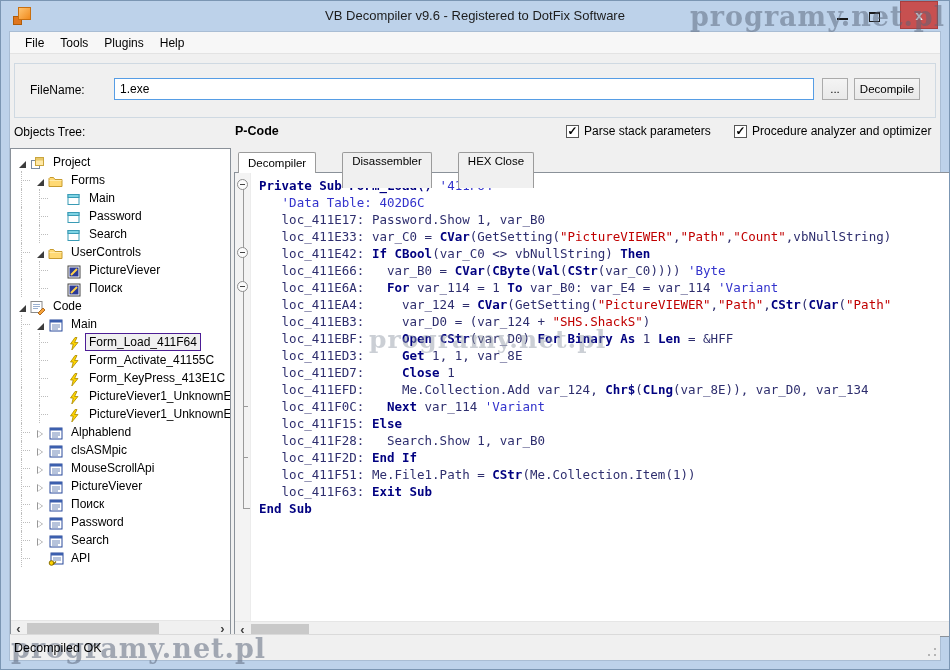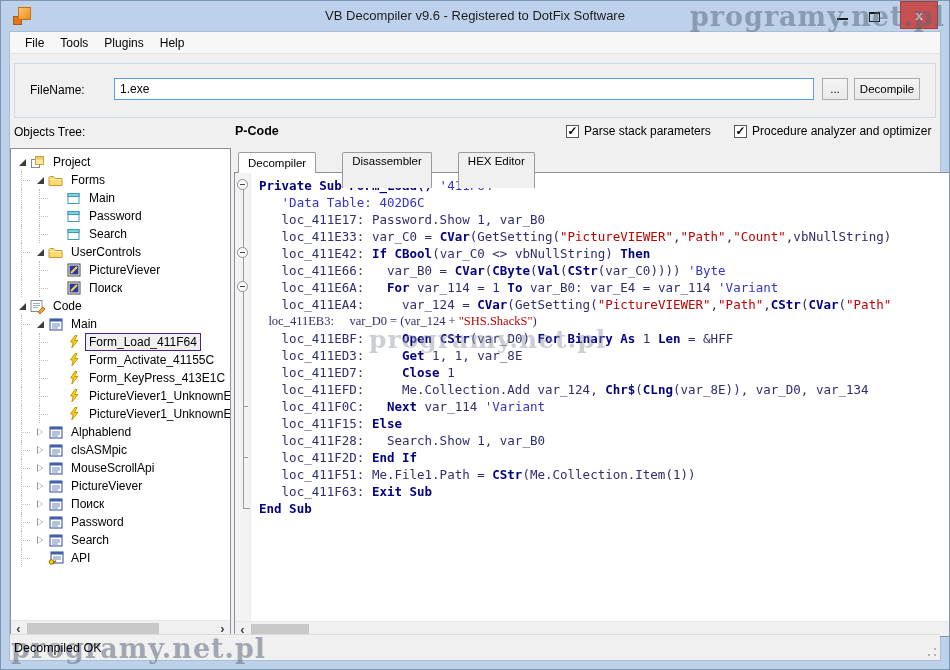--- a/index.html
+++ b/index.html
@@ -45,21 +45,21 @@
   .objects-tree-label{position:absolute;left:4px;top:93px;font-size:12px;color:#000;}
   .pcode-label{position:absolute;left:225px;top:92px;font-size:12.5px;font-weight:bold;color:#000;}
   .chk-group{position:absolute;top:92px;display:flex;align-items:center;gap:5px;font-size:12px;color:#000;}
   .chk-1{left:556px;}
   .chk-2{left:724px;}
   .chk-box{width:13px;height:13px;background:#fff;border:1px solid #565656;display:flex;align-items:center;justify-content:center;font-size:12px;font-weight:bold;color:#000;line-height:10px;}
 
   
   .tree-panel{position:absolute;left:0px;top:116px;width:221px;height:488px;background:#fff;border:1px solid #8a9199;overflow:hidden;}
   .tree-rows{position:absolute;left:0;top:4px;right:0;}
-  .tree-row{position:relative;height:18px;display:flex;align-items:center;font-size:12px;color:#000;white-space:nowrap;cursor:default;}
+  .tree-row{position:relative;height:18px;display:flex;align-items:flex-end;font-size:12px;color:#000;white-space:nowrap;cursor:default;}
   .tree-arrow{width:14px;height:14px;flex:0 0 14px;display:flex;align-items:center;justify-content:center;}
   .tri-o{width:0;height:0;border-left:7px solid transparent;border-bottom:7px solid #3c3c3c;}
   .tri-c{width:0;height:0;border-top:4px solid transparent;border-bottom:4px solid transparent;border-left:6px solid #989898;position:relative;}
   .tri-c i{position:absolute;left:-5px;top:-3px;width:0;height:0;border-top:3px solid transparent;border-bottom:3px solid transparent;border-left:4.2px solid #fff;}
   .tree-icon{width:17px;height:15px;flex:0 0 17px;display:flex;align-items:center;justify-content:center;margin-right:3px;}
   .tree-label{padding:1px 3px;border:1px solid transparent;}
   .tree-row.selected .tree-label{background:#f0f0f0;border:1px solid #4c1d95;}
   .guide{position:absolute;top:0;bottom:0;width:0;border-left:1px dotted #bdbdbd;}
   .guide-h{position:absolute;top:9px;height:0;border-top:1px dotted #bdbdbd;}
 
@@ -504,34 +504,34 @@
       <div class="hscroll">
         <div class="sb-arrow" style="left:0;">‹</div>
         <div class="sb-thumb" style="left:16px;top:2px;width:132px;height:11px;"></div>
         <div class="sb-arrow" style="right:0;">›</div>
       </div>
     </div>
 
     <div class="tab-strip" id="tabStrip">
         <div class="tab active">Decompiler</div>
         <div class="tab">Disassembler</div>
-        <div class="tab">HEX Editor</div>
+        <div class="tab">HEX Close</div>
       </div>
     <div class="code-content">
       <div class="gutter"></div>
       <div class="code-lines" id="codeLines">
           <div class="code-line" style="top: 4px;"><span class="sk">Private Sub Form_Load()</span><span class="sc"> '411F64</span></div>
           <div class="code-line" style="top: 21px;"><span class="sp">   </span><span class="sc">'Data Table: 402D6C</span></div>
           <div class="code-line" style="top: 38px;"><span class="sp">   loc_411E17: Password.Show 1, var_B0</span></div>
           <div class="code-line" style="top: 55px;"><span class="sp">   loc_411E33: var_C0 = </span><span class="sk">CVar</span><span class="sp">(GetSetting(</span><span class="ss">"PictureVIEWER"</span><span class="sp">,</span><span class="ss">"Path"</span><span class="sp">,</span><span class="ss">"Count"</span><span class="sp">,vbNullString)</span></div>
           <div class="code-line" style="top: 72px;"><span class="sp">   loc_411E42: </span><span class="sk">If</span><span class="sp"> </span><span class="sk">CBool</span><span class="sp">(var_C0 &lt;&gt; vbNullString) </span><span class="sk">Then</span></div>
           <div class="code-line" style="top: 89px;"><span class="sp">   loc_411E66:   var_B0 = </span><span class="sk">CVar</span><span class="sp">(</span><span class="sk">CByte</span><span class="sp">(</span><span class="sk">Val</span><span class="sp">(</span><span class="sk">CStr</span><span class="sp">(var_C0)))) </span><span class="sc">'Byte</span></div>
           <div class="code-line" style="top: 106px;"><span class="sp">   loc_411E6A:   </span><span class="sk">For</span><span class="sp"> var_114 = 1 </span><span class="sk">To</span><span class="sp"> var_B0: var_E4 = var_114 </span><span class="sc">'Variant</span></div>
           <div class="code-line" style="top: 123px;"><span class="sp">   loc_411EA4:     var_124 = </span><span class="sk">CVar</span><span class="sp">(GetSetting(</span><span class="ss">"PictureVIEWER"</span><span class="sp">,</span><span class="ss">"Path"</span><span class="sp">,</span><span class="sk">CStr</span><span class="sp">(</span><span class="sk">CVar</span><span class="sp">(</span><span class="ss">"Path"</span></div>
-          <div class="code-line" style="top: 140px; font-family: Liberation Serif, serif;"><span class="sp">   loc_411EB3:     var_D0 = (var_124 + </span><span class="ss">"SHS.ShackS"</span><span class="sp">)</span></div>
+          <div class="code-line" style="top: 140px;"><span class="sp">   loc_411EB3:     var_D0 = (var_124 + </span><span class="ss">"SHS.ShackS"</span><span class="sp">)</span></div>
           <div class="code-line" style="top: 157px;"><span class="sp">   loc_411EBF:     </span><span class="sk">Open</span><span class="sp"> </span><span class="sk">CStr</span><span class="sp">(var_D0) </span><span class="sk">For</span><span class="sp"> </span><span class="sk">Binary</span><span class="sp"> </span><span class="sk">As</span><span class="sp"> 1 </span><span class="sk">Len</span><span class="sp"> = &amp;HFF</span></div>
           <div class="code-line" style="top: 174px;"><span class="sp">   loc_411ED3:     </span><span class="sk">Get</span><span class="sp"> 1, 1, var_8E</span></div>
           <div class="code-line" style="top: 191px;"><span class="sp">   loc_411ED7:     </span><span class="sk">Close</span><span class="sp"> 1</span></div>
           <div class="code-line" style="top: 208px;"><span class="sp">   loc_411EFD:     Me.Collection.Add var_124, </span><span class="sk">Chr$</span><span class="sp">(</span><span class="sk">CLng</span><span class="sp">(var_8E)), var_D0, var_134</span></div>
           <div class="code-line" style="top: 225px;"><span class="sp">   loc_411F0C:   </span><span class="sk">Next</span><span class="sp"> var_114 </span><span class="sc">'Variant</span></div>
           <div class="code-line" style="top: 242px;"><span class="sp">   loc_411F15: </span><span class="sk">Else</span></div>
           <div class="code-line" style="top: 259px;"><span class="sp">   loc_411F28:   Search.Show 1, var_B0</span></div>
           <div class="code-line" style="top: 276px;"><span class="sp">   loc_411F2D: </span><span class="sk">End If</span></div>
           <div class="code-line" style="top: 293px;"><span class="sp">   loc_411F51: Me.File1.Path = </span><span class="sk">CStr</span><span class="sp">(Me.Collection.Item(1))</span></div>
           <div class="code-line" style="top: 310px;"><span class="sp">   loc_411F63: </span><span class="sk">Exit Sub</span></div>

